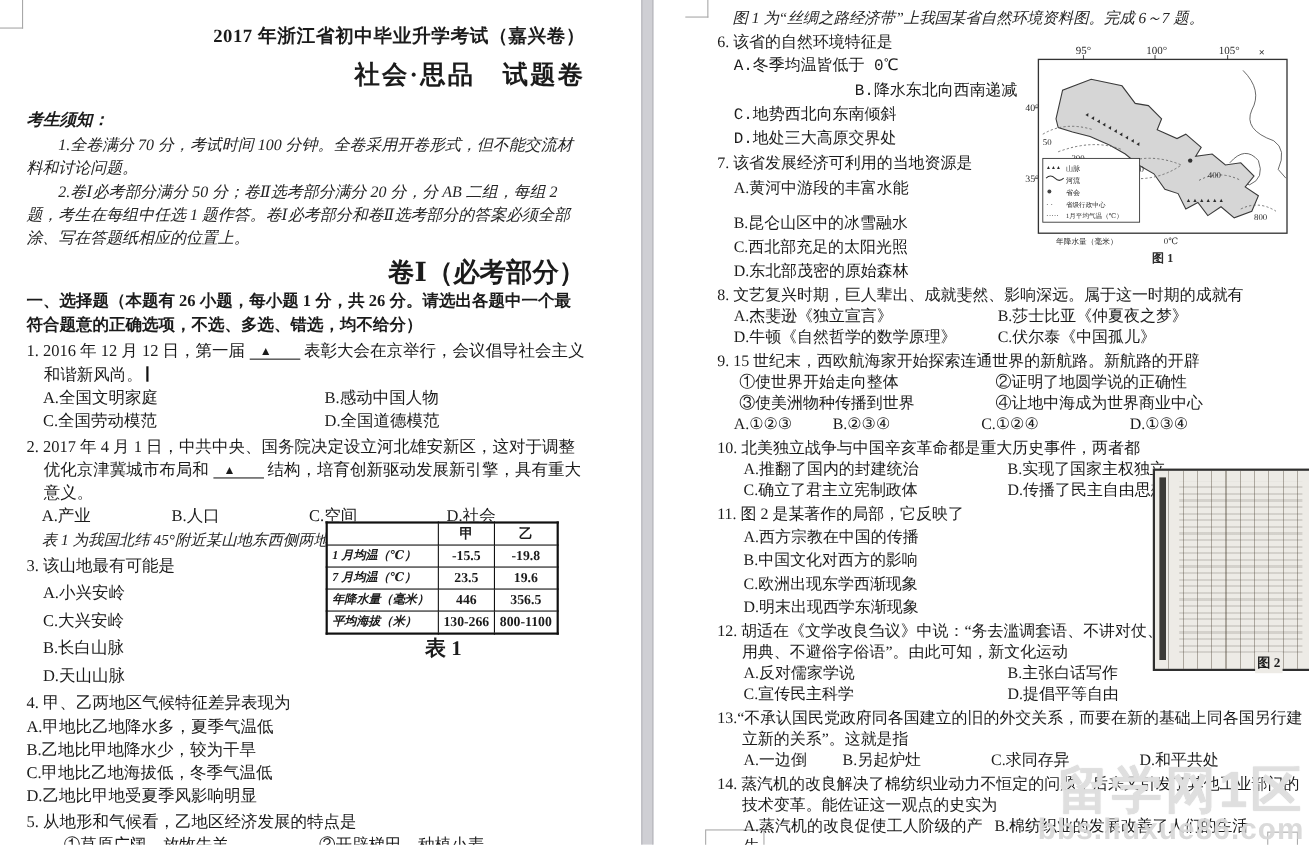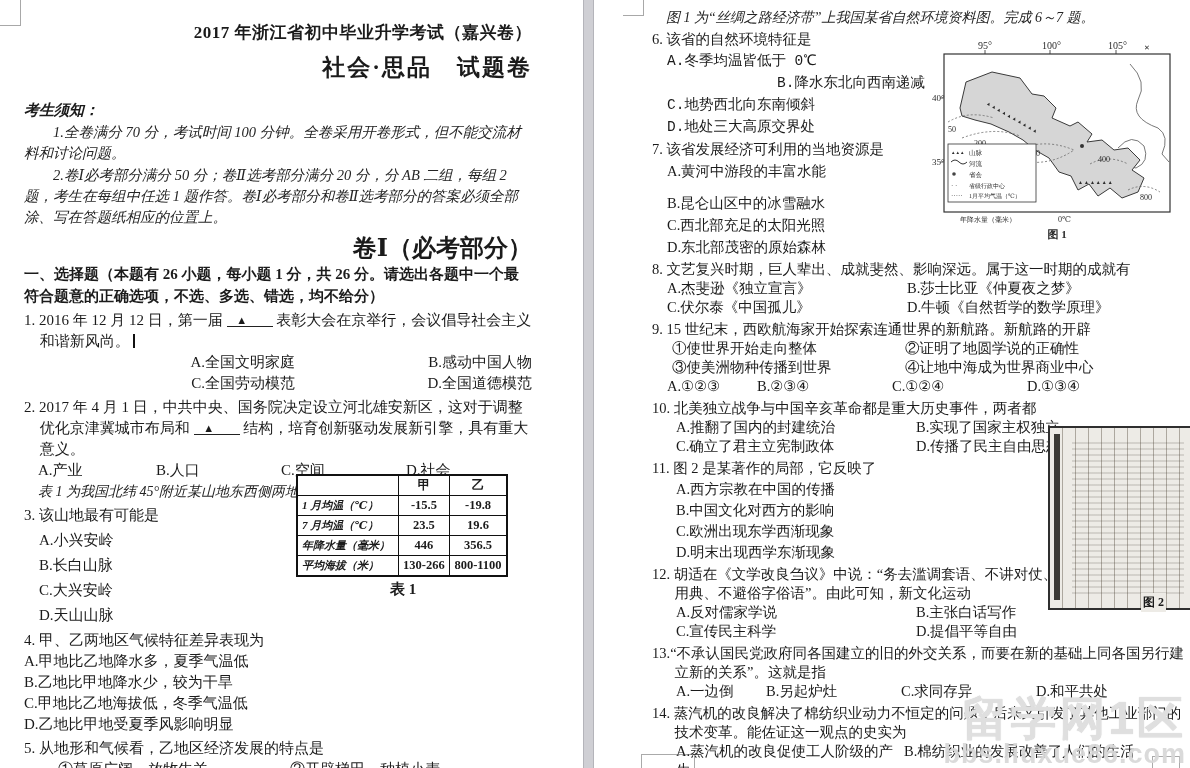--- a/index.html
+++ b/index.html
@@ -15,39 +15,39 @@
   .title{font-size:17px;font-weight:bold;margin-top:10px;letter-spacing:.5px;}
   .subtitle{font-size:23px;font-weight:bold;margin-top:14px;letter-spacing:2px;}
   .notice-h{margin-top:22px;font-weight:bold;font-style:italic;}
   .notice-p{font-style:italic;font-size:14.5px;line-height:21px;text-indent:2em;margin:1px 0;color:#242424;}
   .vol{font-size:24px;font-weight:bold;margin:10px 0 4px;}
   .sec{font-weight:bold;line-height:22px;margin:3px 0 1px;}
   .stem{margin-top:3px;padding-left:1.05em;text-indent:-1.05em;}
   .stem2{padding-left:1.55em;text-indent:-1.55em;}
   .kai{font-style:italic;font-size:14px;color:#242424;padding-left:14px;}
   .opts-col{padding-left:15px;}
-  .g2L{display:grid;grid-template-columns:256px 1fr;padding-left:15px;text-align:right;}
+  .g2L{display:grid;grid-template-columns:256px 1fr;padding-left:15px;}
   .g4L{display:grid;grid-template-columns:118px 125px 125px 1fr;padding-left:14px;}
   .itemsL{display:grid;grid-template-columns:232px 1fr;padding-left:34px;}
   .g2R{display:grid;grid-template-columns:240px 1fr;padding-left:15px;}
   .g4R{display:grid;grid-template-columns:90px 135px 135px 1fr;padding-left:15px;}
   .itemsR{display:grid;grid-template-columns:233px 1fr;padding-left:20px;}
   .mb12{margin-bottom:13px;}
   .w405{max-width:405px;}
   .blank{display:inline-block;min-width:46px;text-align:center;border-bottom:1px solid #222;
          font-size:11px;line-height:12px;vertical-align:1px;}
   .caret{display:inline-block;width:2px;height:14px;background:#111;margin-left:3px;vertical-align:-2px;}
   
   .tblwrap{position:absolute;left:272px;top:462px;width:214px;}
   table.tbl{border-collapse:collapse;border:2px solid #111;width:212px;background:#fff;
             font-size:12.5px;line-height:15px;}
   .tbl td,.tbl th{border:1px solid #111;text-align:center;padding:2px 3px;}
   .tbl .rl{font-size:11px;font-weight:bold;font-style:italic;text-align:left;padding-left:4px;}
   .tbl .v{font-weight:bold;}
-  .tbl-cap{text-align:center;font-weight:bold;font-size:15px;margin-top:2px;}
+  .tbl-cap{text-align:center;font-weight:bold;font-size:19px;margin-top:2px;}
   
   .fig1{position:absolute;left:280px;top:30px;width:252px;height:207px;}
   
   .fig2{position:absolute;left:396px;top:418px;width:142px;height:180px;
         border:2px solid #2f2f2f;background:#edebe6;
         background-image:repeating-linear-gradient(90deg,
           rgba(0,0,0,0) 0px, rgba(0,0,0,0) 12px,
           rgba(120,112,100,.55) 12px, rgba(120,112,100,.55) 13px);}
   .fig2 .spine{position:absolute;left:4px;top:6px;width:6px;height:92%;background:#3c3a36;}
   .fig2 .smudge{position:absolute;left:22px;top:10px;right:8px;bottom:14px;
@@ -116,22 +116,22 @@
     <span>B.人口</span>
     <span>C.空间</span>
     <span>D.社会</span>
   </div>
 
   <div class="kai">表 1 为我国北纬 45°附近某山地东西侧两地区气候和地形资料。完成 3～5 题。</div>
 
   <div class="stem">3. 该山地最有可能是</div>
   <div class="opts-col">
     <div style="margin:4px 0;">A.小兴安岭</div>
+    <div style="margin:4px 0;">C.大兴安岭</div>
     <div style="margin:4px 0;">B.长白山脉</div>
-    <div style="margin:4px 0;">C.大兴安岭</div>
     <div style="margin:4px 0;">D.天山山脉</div>
   </div>
 
   <div class="stem">4. 甲、乙两地区气候特征差异表现为</div>
   <div>
     <div>A.甲地比乙地降水多，夏季气温低</div>
     <div>B.乙地比甲地降水少，较为干旱</div>
     <div>C.甲地比乙地海拔低，冬季气温低</div>
     <div>D.乙地比甲地受夏季风影响明显</div>
   </div>
@@ -194,22 +194,22 @@
     <div class="mb12" style="margin-top:3px;">A.黄河中游段的丰富水能</div>
     <div style="margin:3px 0;">B.昆仑山区中的冰雪融水</div>
     <div style="margin:3px 0;">C.西北部充足的太阳光照</div>
     <div style="margin:3px 0;">D.东北部茂密的原始森林</div>
   </div>
 
   <div class="stem">8. 文艺复兴时期，巨人辈出、成就斐然、影响深远。属于这一时期的成就有</div>
   <div class="g2R">
     <span>A.杰斐逊《独立宣言》</span>
     <span>B.莎士比亚《仲夏夜之梦》</span>
+    <span>D.牛顿《自然哲学的数学原理》</span>
     <span>C.伏尔泰《中国孤儿》</span>
-    <span>D.牛顿《自然哲学的数学原理》</span>
   </div>
 
   <div class="stem">9. 15 世纪末，西欧航海家开始探索连通世界的新航路。新航路的开辟</div>
   <div class="itemsR">
     <span>①使世界开始走向整体</span>
     <span>②证明了地圆学说的正确性</span>
     <span>③使美洲物种传播到世界</span>
     <span>④让地中海成为世界商业中心</span>
   </div>
   <div class="g4R">

